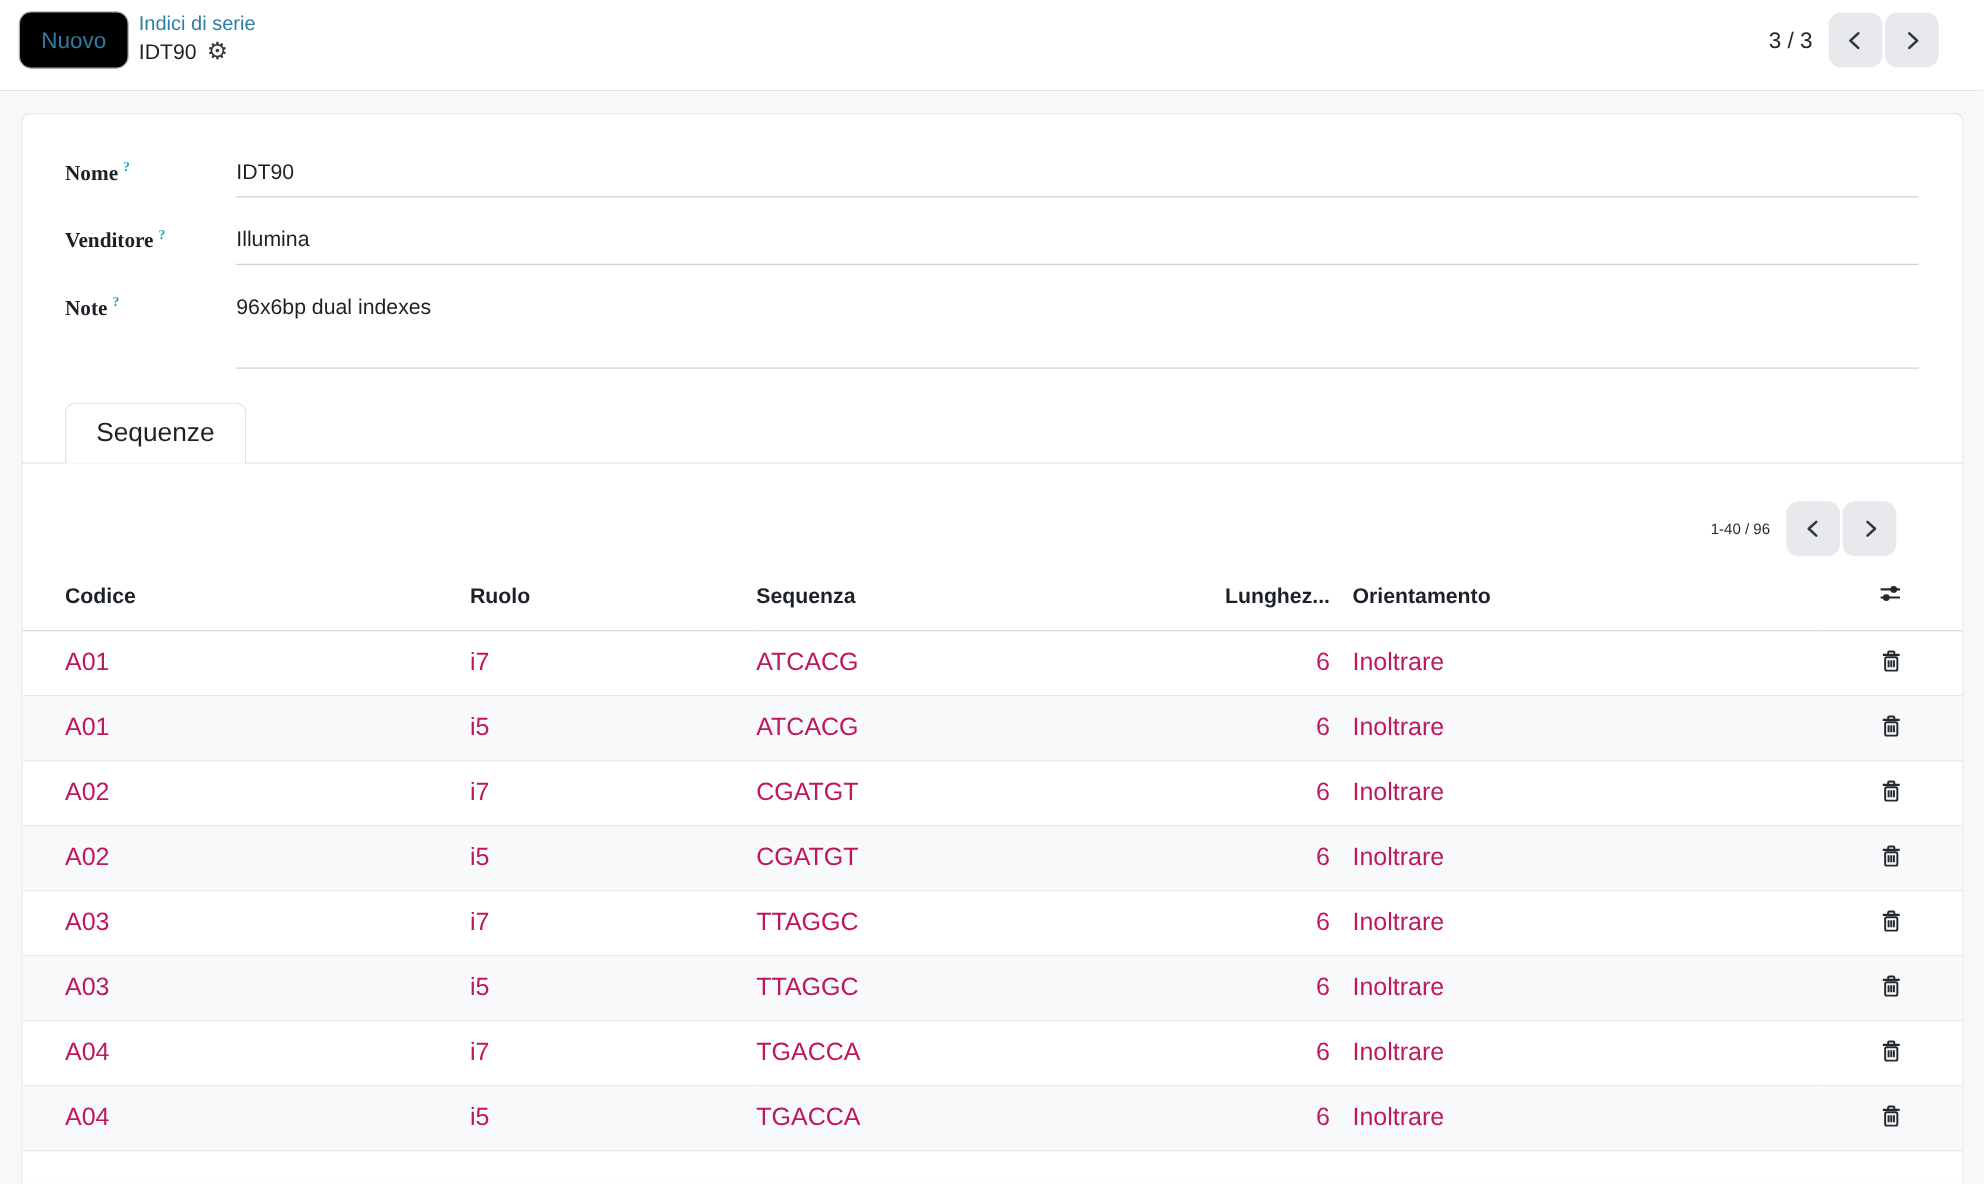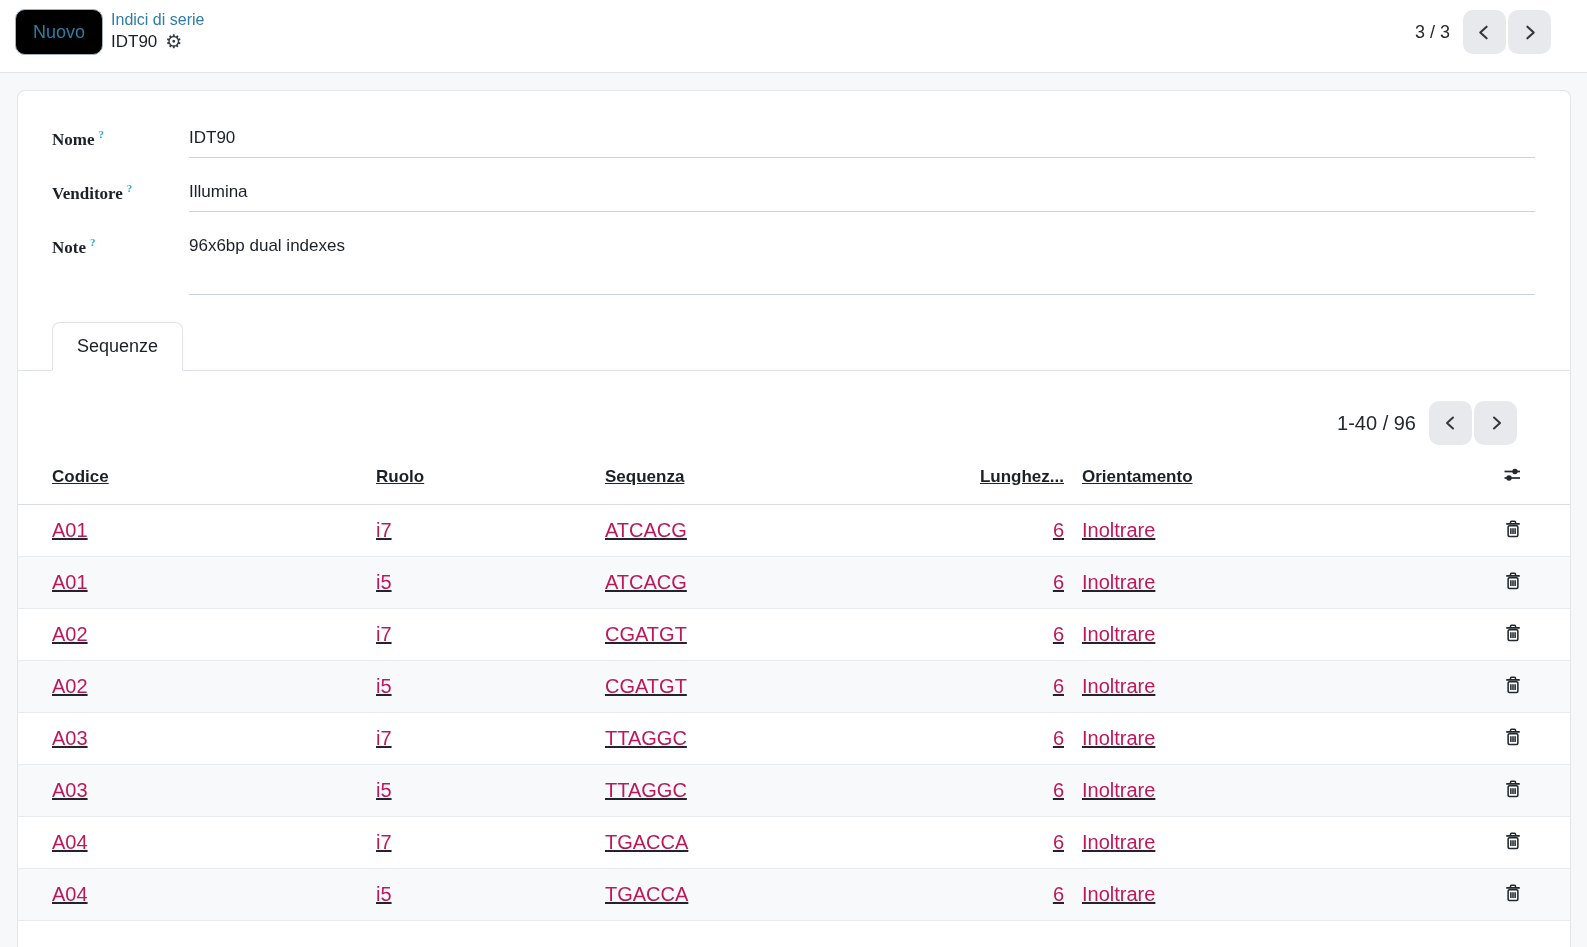--- a/index.html
+++ b/index.html
@@ -52,34 +52,34 @@
     padding-bottom:7px; min-height:30px;
   }
   .field-value.note { min-height:59px; }
 
   
   .notebook-tabs {
     margin-top:27px; padding-left:34px; border-bottom:1px solid #dfe3e8; display:flex;
   }
   .tab {
     height:49px; padding:0 24px; display:flex; align-items:center;
-    font-size:18px; color:#1c2128; background:#fff;
+    font-size:21px; color:#1c2128; background:#fff;
     border:1px solid #dfe3e8; border-bottom:1px solid #fff;
     border-radius:8px 8px 0 0; margin-bottom:-1px; cursor:pointer;
   }
 
   
   .list-pager-row {
     display:flex; justify-content:flex-end; align-items:center;
     padding:30px 53px 13px 0;
   }
-  .list-pager-value { font-size:20px; color:#24292e; margin-right:13px; cursor:pointer; }
-
-  
-  table { width:100%; border-collapse:collapse; table-layout:fixed;text-decoration:underline; }
+  .list-pager-value { font-size:12px; color:#24292e; margin-right:13px; cursor:pointer; }
+
+  
+  table { width:100%; border-collapse:collapse; table-layout:fixed; }
   th {
     text-align:left; font-size:17px; font-weight:700; color:#1c2128;
     padding:6px 0 15px 0; border-bottom:1px solid #d9dde1;
   }
   td { font-size:20px; color:#be185d; height:52px; padding:0; }
   tbody tr { border-top:1px solid #e8ebee; }
   tbody tr:first-child { border-top:none; }
   tbody tr:last-child { border-bottom:1px solid #e8ebee; }
   tbody tr.striped { background:#f8f9fa; }
   .c-codice { padding-left:34px; }

